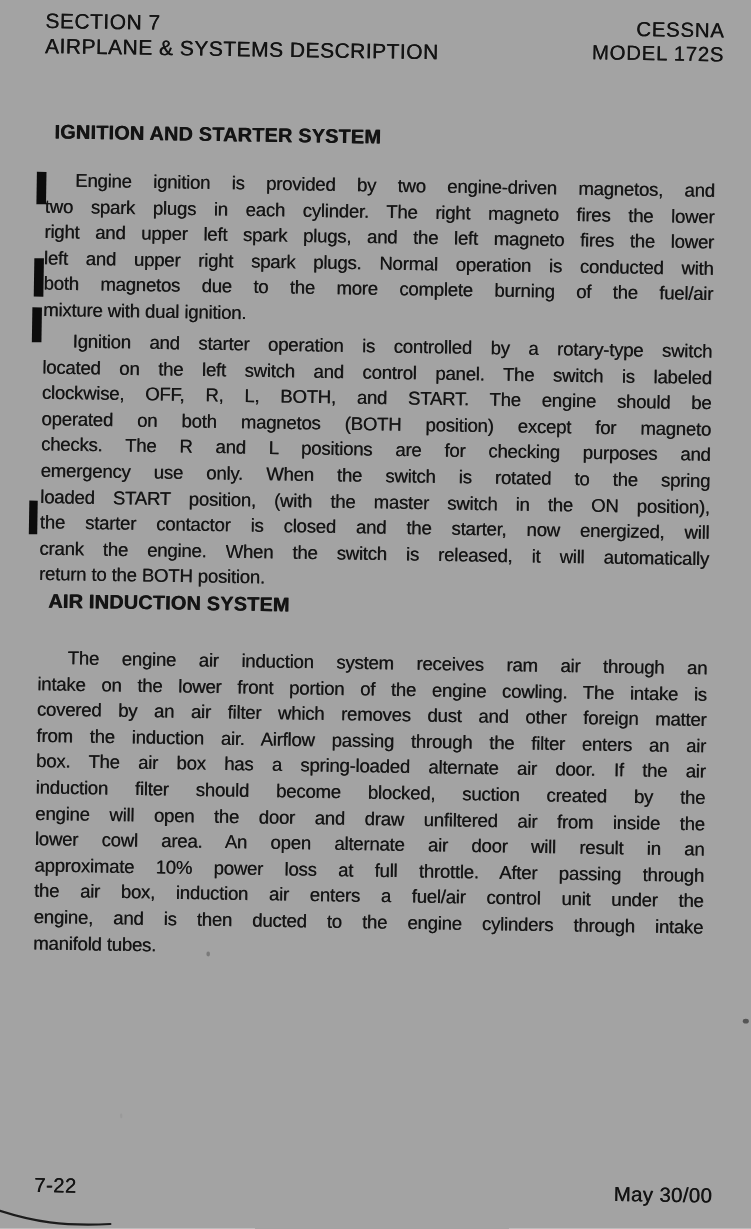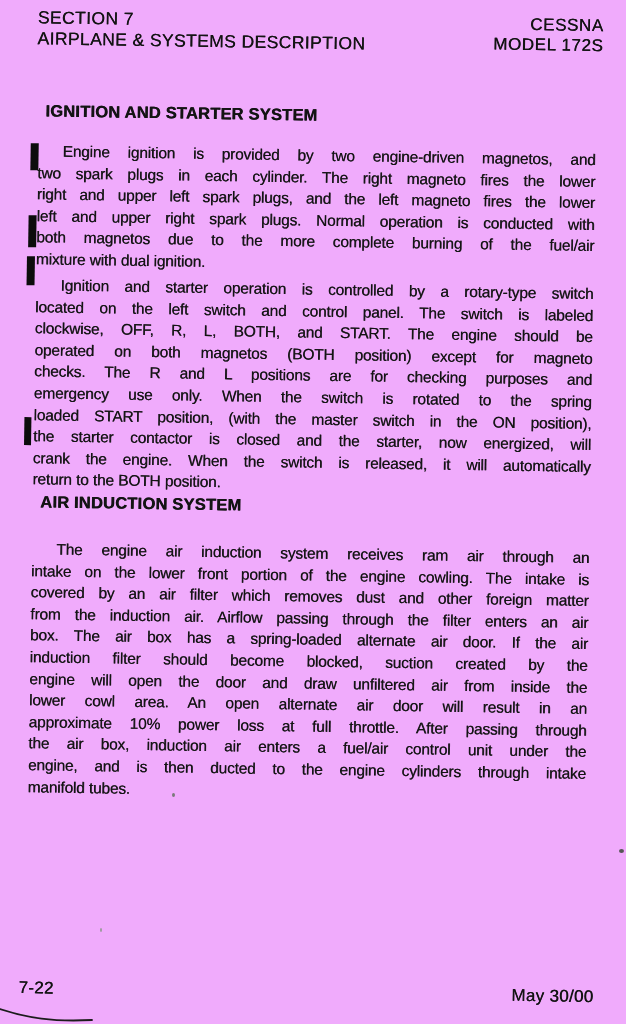--- a/index.html
+++ b/index.html
@@ -1,20 +1,20 @@
 <!DOCTYPE html>
 <html><head>
 <meta charset="utf-8">
 <style>
   html,body { margin:0; padding:0; background:#e8e8e8; }
   .page {
     position:relative;
     width:626px; height:1024px;
     margin:0 auto;
-    background:#f0abfc;
+    background:#a3a3a3;
     overflow:hidden;
     font-family:"Liberation Sans", sans-serif;
     color:#141414;
   }
   
   .sheet {
     position:absolute; inset:0;
     transform:rotate(0.9deg);
     transform-origin:20px 0;
   }
@@ -53,21 +53,21 @@
   .tline.last { text-align-last:left; -moz-text-align-last:left; }
 
   
   .revbar { position:absolute; width:8px; background:#0c0c0c; }
   .bar-a { left:33px; top:143px; height:27px; }
   .bar-b { left:32px; top:215px; height:32px; }
   .bar-c { left:31px; top:256px; height:29px; }
   .bar-d { left:31px; top:417px; height:28px; width:7px; }
 
   
-  .footer-pg   { position:absolute; left:34px;  top:978px; font-size:17px; letter-spacing:0.3px; text-shadow:0.35px 0 0 currentColor; }
+  .footer-pg   { position:absolute; left:44px;  top:978px; font-size:17px; letter-spacing:0.3px; text-shadow:0.35px 0 0 currentColor; }
   .footer-date { position:absolute; right:17px; top:978px; font-size:17px; letter-spacing:0.3px; text-shadow:0.35px 0 0 currentColor; }
 
   
   .curve { position:absolute; left:0; top:1006px; }
   .speck { position:absolute; border-radius:50%; }
   .speck1 { left:172px; top:793px; width:3px; height:4px; background:#7a7a7a; }
   .speck2 { left:100px; top:928px; width:2px; height:4px; background:#9a9a9a; }
   .speck3 { left:619px; top:849px; width:5px; height:4px; background:#555; }
 </style>
 </head>

